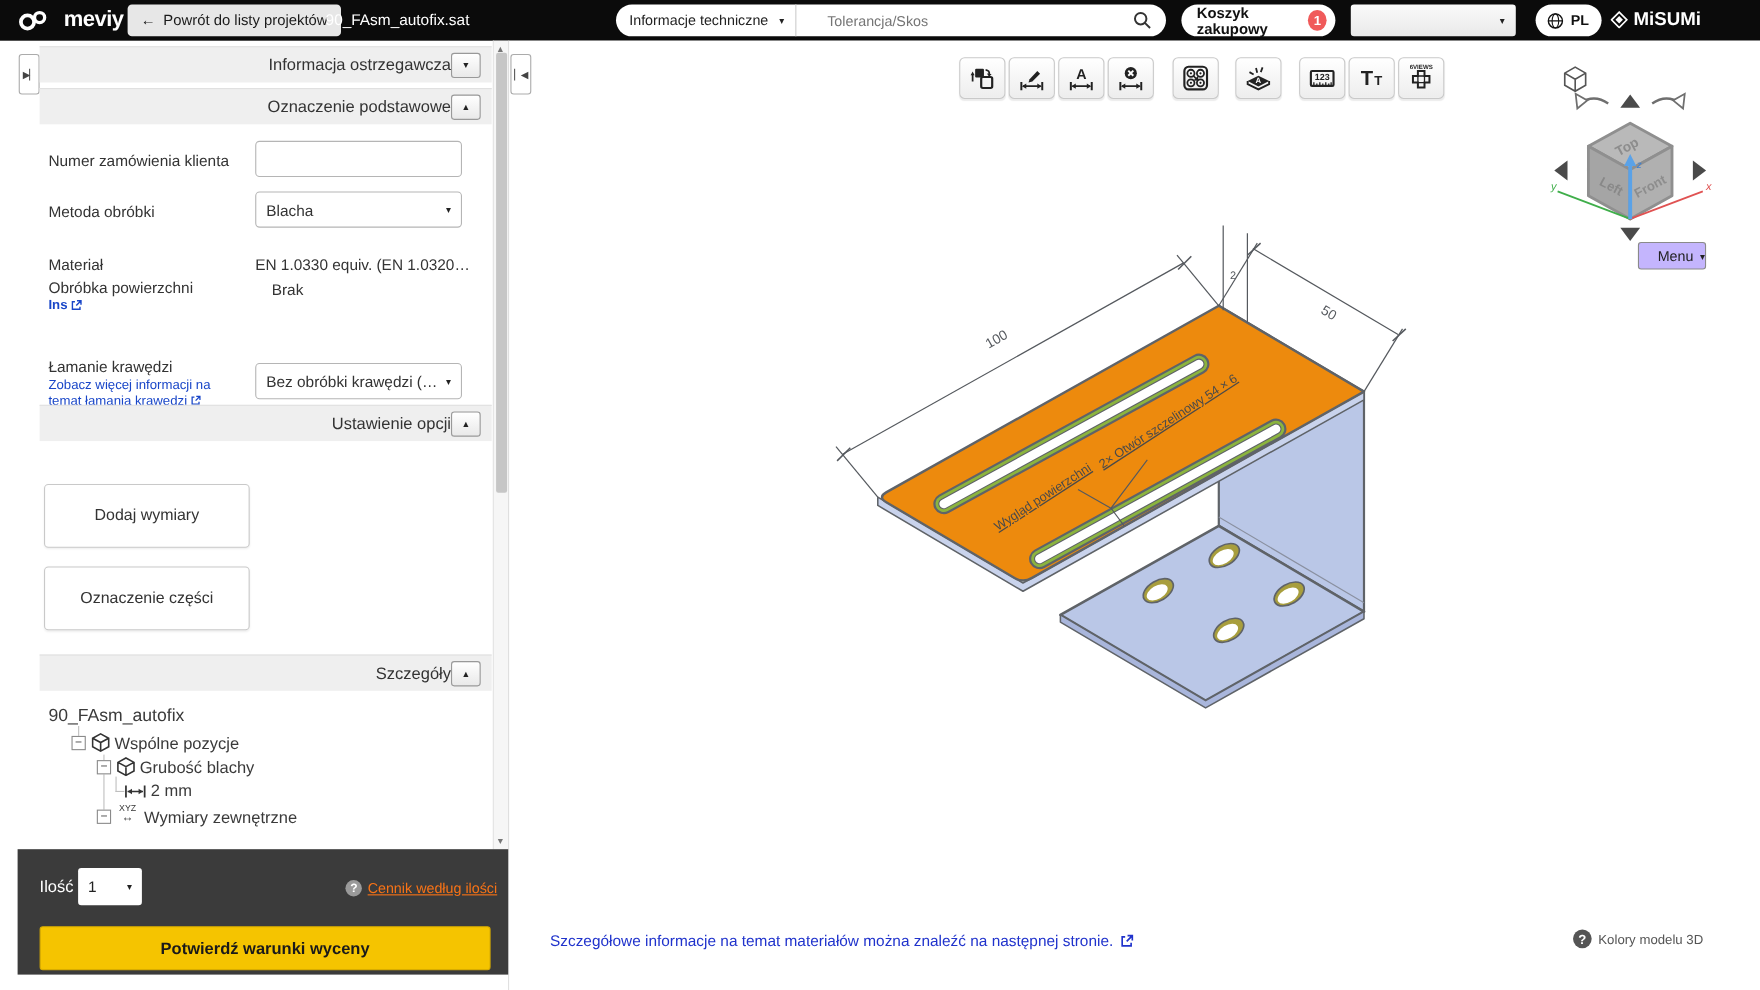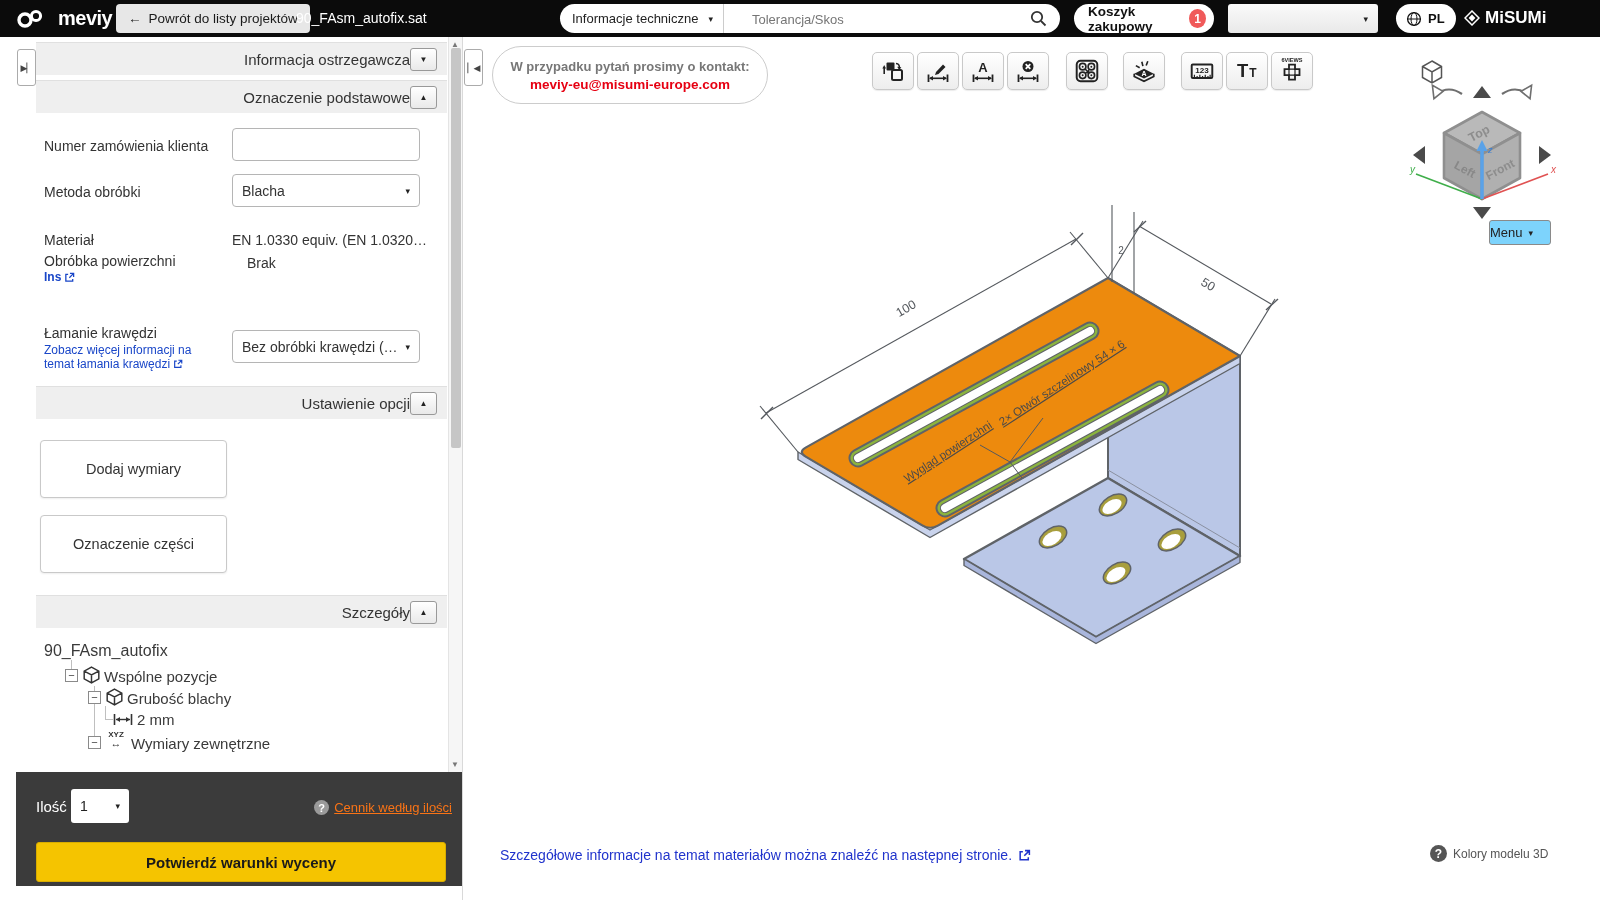--- a/index.html
+++ b/index.html
@@ -47,21 +47,21 @@
         display:flex;align-items:center;justify-content:center}
   
   .tbtn{position:absolute;top:52px;width:42px;height:38px;background:linear-gradient(#fff,#ededed);
         border:1px solid #c9c9c9;border-radius:5px;display:flex;align-items:center;justify-content:center;
         box-shadow:0 1px 1px rgba(0,0,0,.08);box-sizing:border-box}
   .handle{position:absolute;width:19px;height:37px;background:#fff;border:1px solid #ababab;border-radius:3px;
           display:flex;align-items:center;justify-content:center;font-size:9px;color:#444;letter-spacing:-1px;
           box-sizing:border-box}
   .qmark{border-radius:50%;color:#fff;font-weight:bold;display:flex;align-items:center;justify-content:center}
   .menu-btn{position:absolute;left:1489px;top:220px;width:60px;height:23px;border:1px solid #8a8a8a;
-            border-radius:3px;background:#7dd3fc;display:flex;align-items:center;justify-content:flex-start;
+            border-radius:3px;background:#c4b5fd;display:flex;align-items:center;justify-content:flex-end;
             gap:6px;font-size:13px;color:#222}
 </style>
 </head>
 <body>
 
 <div class="screen">
 
   <div class="hdr">
     <div class="abs" style="left:12px;top:6px;display:flex;align-items:center;gap:10px">
       <svg width="36" height="24" viewBox="0 0 36 24">
@@ -157,21 +157,21 @@
         <path d="M4.5,2.5 H2 V10 H9.5 V7.5" fill="none" stroke="#1946c8" stroke-width="1.4"></path>
         <path d="M6.5,1.5 H10.5 V5.5 M10.5,1.5 L5.8,6.2" fill="none" stroke="#1946c8" stroke-width="1.4"></path>
       </svg>
     </div>
   </div>
   <div class="selbox" style="left:232px;top:330px">
     <span>Bez obróbki krawędzi (…</span>
     <span class="caret">▾</span>
   </div>
 
-  <div class="sec" style="top:386px">
+  <div class="sec" style="top:368px">
     <span>Ustawienie opcji</span>
     <span class="secbtn">▲</span>
   </div>
 
   <div class="obtn" style="left:40px;top:440px;width:185px;height:56px">
     <span>Dodaj wymiary</span>
   </div>
   <div class="obtn" style="left:40px;top:515px;width:185px;height:56px">
     <span>Oznaczenie części</span>
   </div>
@@ -202,21 +202,21 @@
   <svg class="abs" style="left:113px;top:713px" width="20" height="13" viewBox="0 0 20 13">
     <line x1="1.5" y1="1" x2="1.5" y2="12" stroke="#333" stroke-width="1.6"></line>
     <line x1="18.5" y1="1" x2="18.5" y2="12" stroke="#333" stroke-width="1.6"></line>
     <line x1="3" y1="6.5" x2="17" y2="6.5" stroke="#333" stroke-width="1.4"></line>
     <path d="M3,6.5 L7,4 V9 Z M17,6.5 L13,4 V9 Z" fill="#333"></path>
   </svg>
   <div class="titem" style="left:137px;top:711px">2 mm</div>
 
   <div class="tbox" style="left:88px;top:736px">−</div>
   <div class="abs" style="left:105px;top:731px;width:22px;text-align:center;line-height:8px">
-    <div style="font-size:8px;font-weight:bold;color:#333">XYZ</div>
+    <div style="font-size:8px;font-weight:normal;color:#333">XYZ</div>
     <div style="font-size:11px;color:#333">↔</div>
   </div>
   <div class="titem" style="left:131px;top:735px">Wymiary zewnętrzne</div>
 
   <div class="abs" style="left:448px;top:37px;width:14px;height:735px;background:#f6f6f6;border-left:1px solid #e4e4e4">
     <div style="position:absolute;left:2px;top:3px;font-size:8px;color:#777">▲</div>
     <div style="position:absolute;left:2px;top:11px;width:10px;height:400px;background:#c6c6c6;border-radius:2px"></div>
     <div style="position:absolute;left:2px;bottom:3px;font-size:8px;color:#777">▼</div>
   </div>
   <div class="abs" style="left:462px;top:37px;width:1px;height:863px;background:#d9d9d9"></div>
@@ -321,24 +321,20 @@
     <g stroke="#55595e" stroke-width="1" fill="none">
       <polyline points="1043,418 1010,462 980,445"></polyline>
       <line x1="1010" y1="462" x2="1022" y2="478"></line>
     </g>
     <text x="1064" y="386" transform="rotate(-33 1064 386)" font-size="11.5" fill="#4a4a4a" text-anchor="middle" text-decoration="underline" font-family="Liberation Sans, sans-serif">2× Otwór szczelinowy 54 × 6</text>
     <text x="950" y="455" transform="rotate(-33 950 455)" font-size="11.5" fill="#4a4a4a" text-anchor="middle" text-decoration="underline" font-family="Liberation Sans, sans-serif">Wygląd powierzchni</text>
   </svg>
 
   <div class="handle" style="left:464px;top:49px">▏◀</div>
 
-  <div class="abs" style="left:492px;top:46px;width:274px;height:56px;border:1px solid #ccc;border-radius:30px;display:flex;flex-direction:column;align-items:center;justify-content:center;gap:3px;background:#fff">
-    <span style="font-size:13px;font-weight:bold;color:#777">W przypadku pytań prosimy o kontakt:</span>
-    <span style="font-size:13.5px;font-weight:bold;color:#E60012">meviy-eu@misumi-europe.com</span>
-  </div>
 
   <div class="tbtn" style="left:872px">
     <svg width="24" height="24" viewBox="0 0 24 24">
       <rect x="5.5" y="3.5" width="8" height="8" rx="1" fill="#222"></rect>
       <rect x="11" y="11" width="10" height="10" rx="1.5" fill="none" stroke="#222" stroke-width="2"></rect>
       <path d="M15,4.5 q4,0.5 3.2,4.5" fill="none" stroke="#222" stroke-width="1.6"></path>
       <path d="M18.2,11 L16.2,7.8 L20.4,8.2 Z" fill="#222"></path>
       <path d="M3.2,15 V8.5" stroke="#222" stroke-width="1.6"></path>
       <path d="M3.2,6 L1.4,9.4 L5,9.4 Z" fill="#222"></path>
     </svg>

